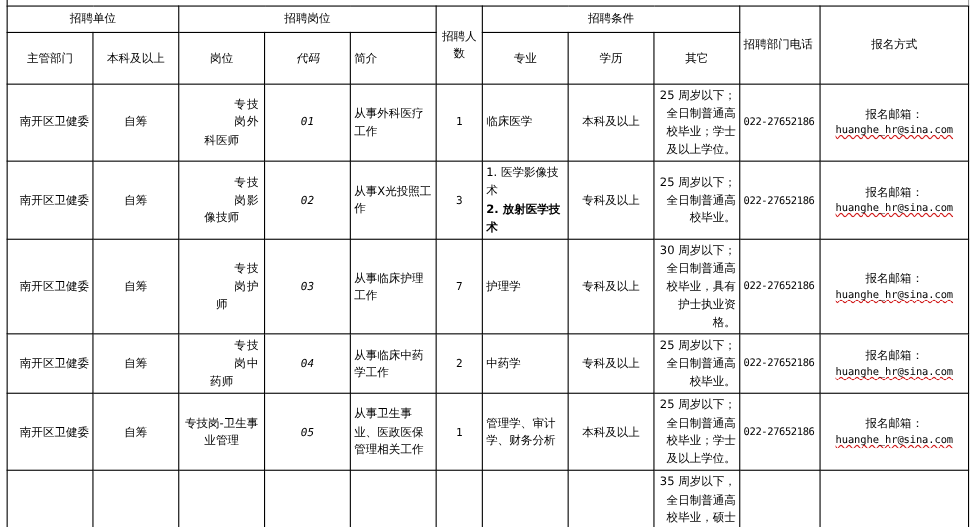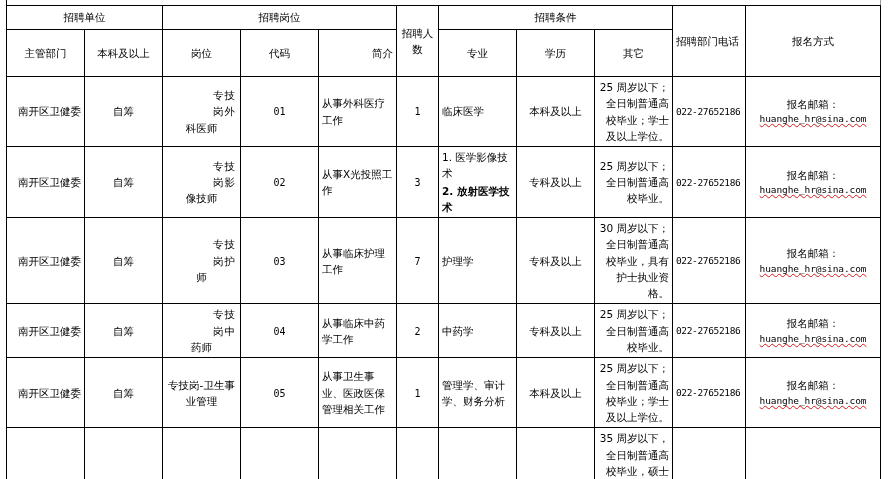--- a/index.html
+++ b/index.html
@@ -39,21 +39,21 @@
     word-break: break-all;
     overflow: hidden;
   }
   
   tr.hdr-top td { text-align: center; height: 19px; }
   tr.hdr-sub td { text-align: center; height: 42px; }
 
   td.c-dept        { width: 59px;  text-align: right;   }
   td.c-fund        { width: 36px;  text-align: center; }
   td.c-post        { width: 73px;  text-align: center; }
-  td.c-code        { width: 34px;  text-align: center; }
+  td.c-code        { width: 34px;  text-align: center; font-style: italic; }
   td.c-brief       { width: 87px;  text-align: left;   }
   td.c-count       { width: 35px;  text-align: center; }
   td.c-major       { width: 90px;  text-align: left;   }
   td.c-edu         { width: 67px;  text-align: center; }
   td.c-other       { width: 199px; text-align: right;   }
   td.c-phone       { width: 66px;  text-align: left;   }
   td.c-apply       { width: 128px; text-align: center;   }
 
   
   td.c-post .post-justify {
@@ -128,21 +128,21 @@
         <td rowspan="2" class="c-count">招聘人数</td>
         <td colspan="3">招聘条件</td>
         <td rowspan="2" class="c-phone" style="text-align:left">招聘部门电话</td>
         <td rowspan="2" class="c-apply" style="text-align:center">报名方式</td>
       </tr>
       <tr class="hdr-sub">
         <td class="c-dept" style="text-align:center">主管部门</td>
         <td class="c-fund">本科及以上</td>
         <td class="c-post">岗位</td>
         <td class="c-code">代码</td>
-        <td class="c-brief" style="text-align:right">简介</td>
+        <td class="c-brief" style="text-align:left">简介</td>
         <td class="c-major" style="">专业</td>
         <td class="c-edu">学历</td>
         <td class="c-other" style="text-align:center">其它</td>
       </tr>
     </tbody>
     <tbody id="body-rows">
         <tr style="height: 46px;">
           <td class="c-dept">南开区卫健委</td>
           <td class="c-fund">自筹</td>
           <td class="c-post">

